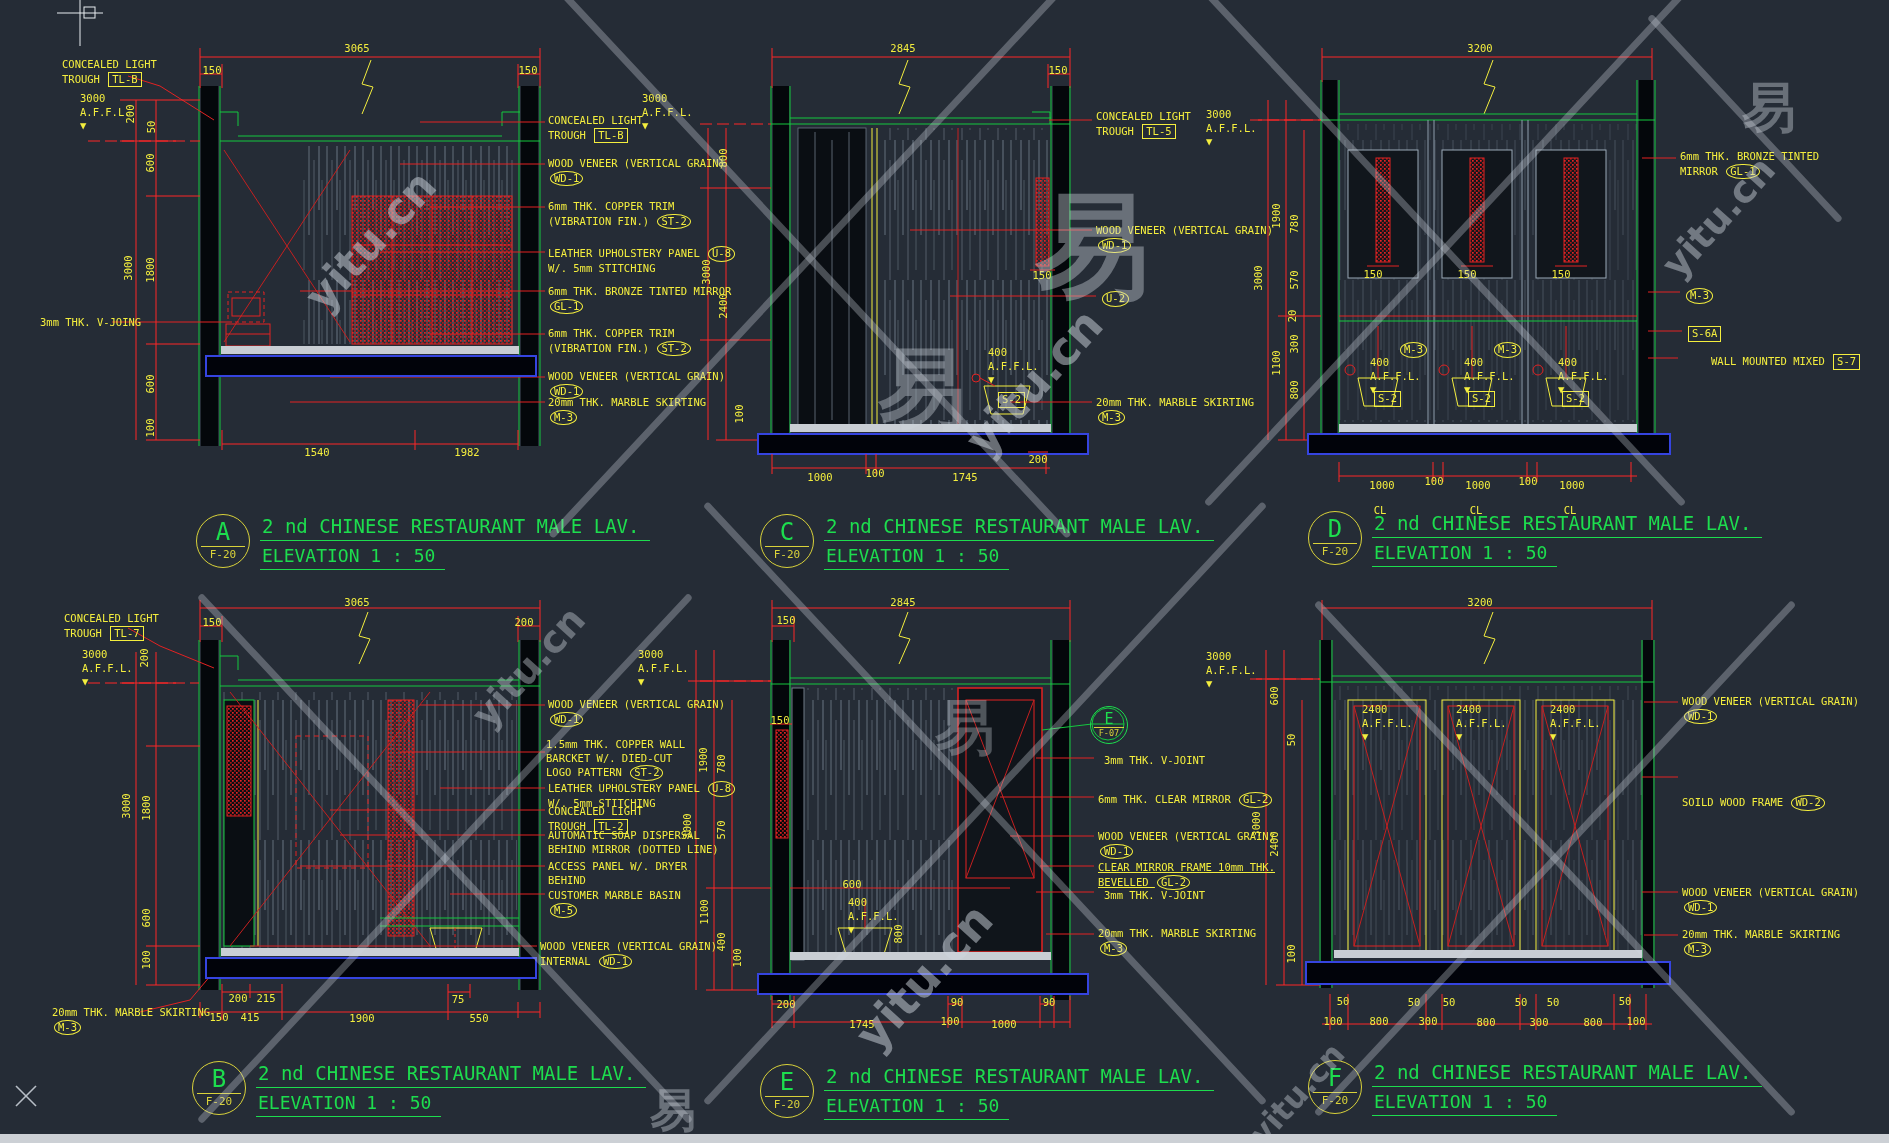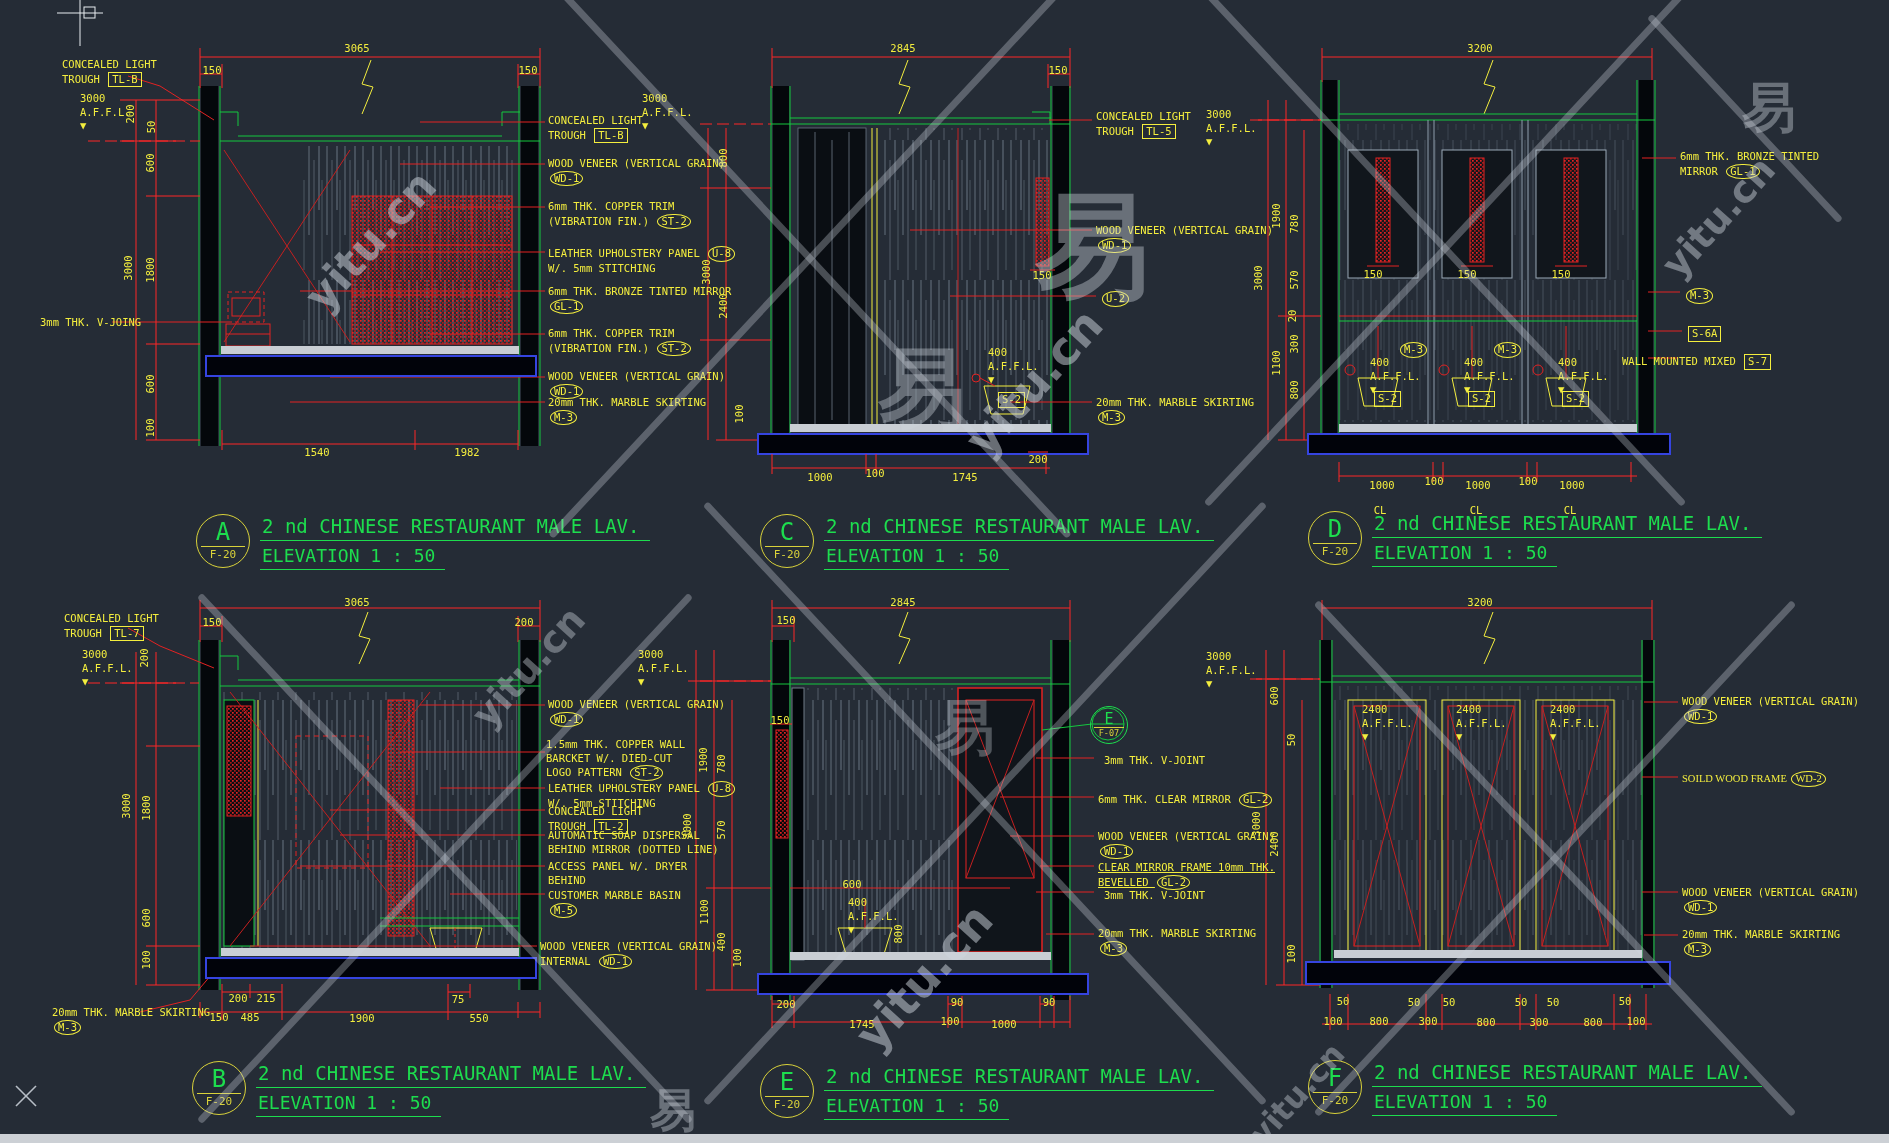--- a/index.html
+++ b/index.html
@@ -536,21 +536,21 @@
       <div class="ann" style="left: 1096px; top: 110px;">CONCEALED LIGHT<br>TROUGH <span class="code box">TL-5</span></div>
       <div class="ann" style="left: 1096px; top: 224px;">WOOD VENEER (VERTICAL GRAIN)<br><span class="code oval">WD-1</span></div>
       <div class="ann" style="left: 1100px; top: 291px;"><span class="code oval">U-2</span></div>
       <div class="ann" style="left: 1096px; top: 396px;">20mm THK. MARBLE SKIRTING<br><span class="code oval">M-3</span></div>
       <div class="ann" style="left: 988px; top: 346px;">400<br>A.F.F.L.<br>▼</div>
       <div class="ann" style="left: 996px; top: 392px;"><span class="code box">S-2</span></div>
       <div class="ann" style="left: 1206px; top: 108px;">3000<br>A.F.F.L.<br>▼</div>
       <div class="ann" style="left: 1680px; top: 150px;">6mm THK. BRONZE TINTED<br>MIRROR <span class="code oval">GL-1</span></div>
       <div class="ann" style="left: 1684px; top: 288px;"><span class="code oval">M-3</span></div>
       <div class="ann" style="left: 1686px; top: 326px;"><span class="code box">S-6A</span></div>
-      <div class="ann" style="left: 1622px; top: 354px; text-align: right;">WALL MOUNTED MIXED <span class="code box">S-7</span></div>
+      <div class="ann" style="left: 1711px; top: 354px; text-align: right;">WALL MOUNTED MIXED <span class="code box">S-7</span></div>
       <div class="ann" style="left: 1398px; top: 342px;"><span class="code oval">M-3</span></div>
       <div class="ann" style="left: 1492px; top: 342px;"><span class="code oval">M-3</span></div>
       <div class="ann" style="left: 1370px; top: 356px;">400<br>A.F.F.L.<br>▼</div>
       <div class="ann" style="left: 1464px; top: 356px;">400<br>A.F.F.L.<br>▼</div>
       <div class="ann" style="left: 1558px; top: 356px;">400<br>A.F.F.L.<br>▼</div>
       <div class="ann" style="left: 1372px; top: 391px;"><span class="code box">S-2</span></div>
       <div class="ann" style="left: 1466px; top: 391px;"><span class="code box">S-2</span></div>
       <div class="ann" style="left: 1560px; top: 391px;"><span class="code box">S-2</span></div>
       <div class="ann" style="left: 64px; top: 612px;">CONCEALED LIGHT<br>TROUGH <span class="code box">TL-7</span></div>
       <div class="ann" style="left: 82px; top: 648px;">3000<br>A.F.F.L.<br>▼</div>
@@ -569,21 +569,21 @@
       <div class="ann" style="left: 1098px; top: 830px;">WOOD VENEER (VERTICAL GRAIN)<br><span class="code oval">WD-1</span></div>
       <div class="ann" style="left: 1098px; top: 861px; text-decoration: underline;">CLEAR MIRROR FRAME 10mm THK.<br>BEVELLED <span class="code oval">GL-2</span></div>
       <div class="ann" style="left: 1104px; top: 889px;">3mm THK. V-JOINT</div>
       <div class="ann" style="left: 1098px; top: 927px;">20mm THK. MARBLE SKIRTING<br><span class="code oval">M-3</span></div>
       <div class="ann" style="left: 848px; top: 896px;">400<br>A.F.F.L.<br>▼</div>
       <div class="ann" style="left: 1206px; top: 650px;">3000<br>A.F.F.L.<br>▼</div>
       <div class="ann" style="left: 1362px; top: 703px;">2400<br>A.F.F.L.<br>▼</div>
       <div class="ann" style="left: 1456px; top: 703px;">2400<br>A.F.F.L.<br>▼</div>
       <div class="ann" style="left: 1550px; top: 703px;">2400<br>A.F.F.L.<br>▼</div>
       <div class="ann" style="left: 1682px; top: 695px;">WOOD VENEER (VERTICAL GRAIN)<br><span class="code oval">WD-1</span></div>
-      <div class="ann" style="left: 1682px; top: 771px; font-family: Liberation Serif, serif;">SOILD WOOD FRAME  <span class="code oval">WD-2</span></div>
+      <div class="ann" style="left: 1682px; top: 795px;">SOILD WOOD FRAME  <span class="code oval">WD-2</span></div>
       <div class="ann" style="left: 1682px; top: 886px;">WOOD VENEER (VERTICAL GRAIN)<br><span class="code oval">WD-1</span></div>
       <div class="ann" style="left: 1682px; top: 928px;">20mm THK. MARBLE SKIRTING<br><span class="code oval">M-3</span></div>
       <div class="dim" style="left: 357px; top: 48px;">3065</div>
       <div class="dim" style="left: 212px; top: 70px;">150</div>
       <div class="dim" style="left: 528px; top: 70px;">150</div>
       <div class="dim" style="left: 317px; top: 452px;">1540</div>
       <div class="dim" style="left: 467px; top: 452px;">1982</div>
       <div class="dim v" style="left: 130px; top: 114px;">200</div>
       <div class="dim v" style="left: 151px; top: 127px;">50</div>
       <div class="dim v" style="left: 150px; top: 163px;">600</div>
@@ -622,21 +622,21 @@
       <div class="dim v" style="left: 1294px; top: 344px;">300</div>
       <div class="dim v" style="left: 1276px; top: 363px;">1100</div>
       <div class="dim v" style="left: 1294px; top: 390px;">800</div>
       <div class="dim" style="left: 357px; top: 602px;">3065</div>
       <div class="dim" style="left: 212px; top: 622px;">150</div>
       <div class="dim" style="left: 524px; top: 622px;">200</div>
       <div class="dim" style="left: 238px; top: 998px;">200</div>
       <div class="dim" style="left: 266px; top: 998px;">215</div>
       <div class="dim" style="left: 458px; top: 999px;">75</div>
       <div class="dim" style="left: 219px; top: 1017px;">150</div>
-      <div class="dim" style="left: 250px; top: 1017px;">485</div>
+      <div class="dim" style="left: 250px; top: 1017px;">415</div>
       <div class="dim" style="left: 362px; top: 1018px;">1900</div>
       <div class="dim" style="left: 479px; top: 1018px;">550</div>
       <div class="dim v" style="left: 144px; top: 658px;">200</div>
       <div class="dim v" style="left: 126px; top: 806px;">3000</div>
       <div class="dim v" style="left: 146px; top: 808px;">1800</div>
       <div class="dim v" style="left: 146px; top: 918px;">600</div>
       <div class="dim v" style="left: 146px; top: 960px;">100</div>
       <div class="dim" style="left: 903px; top: 602px;">2845</div>
       <div class="dim" style="left: 786px; top: 620px;">150</div>
       <div class="dim" style="left: 780px; top: 720px;">150</div>

